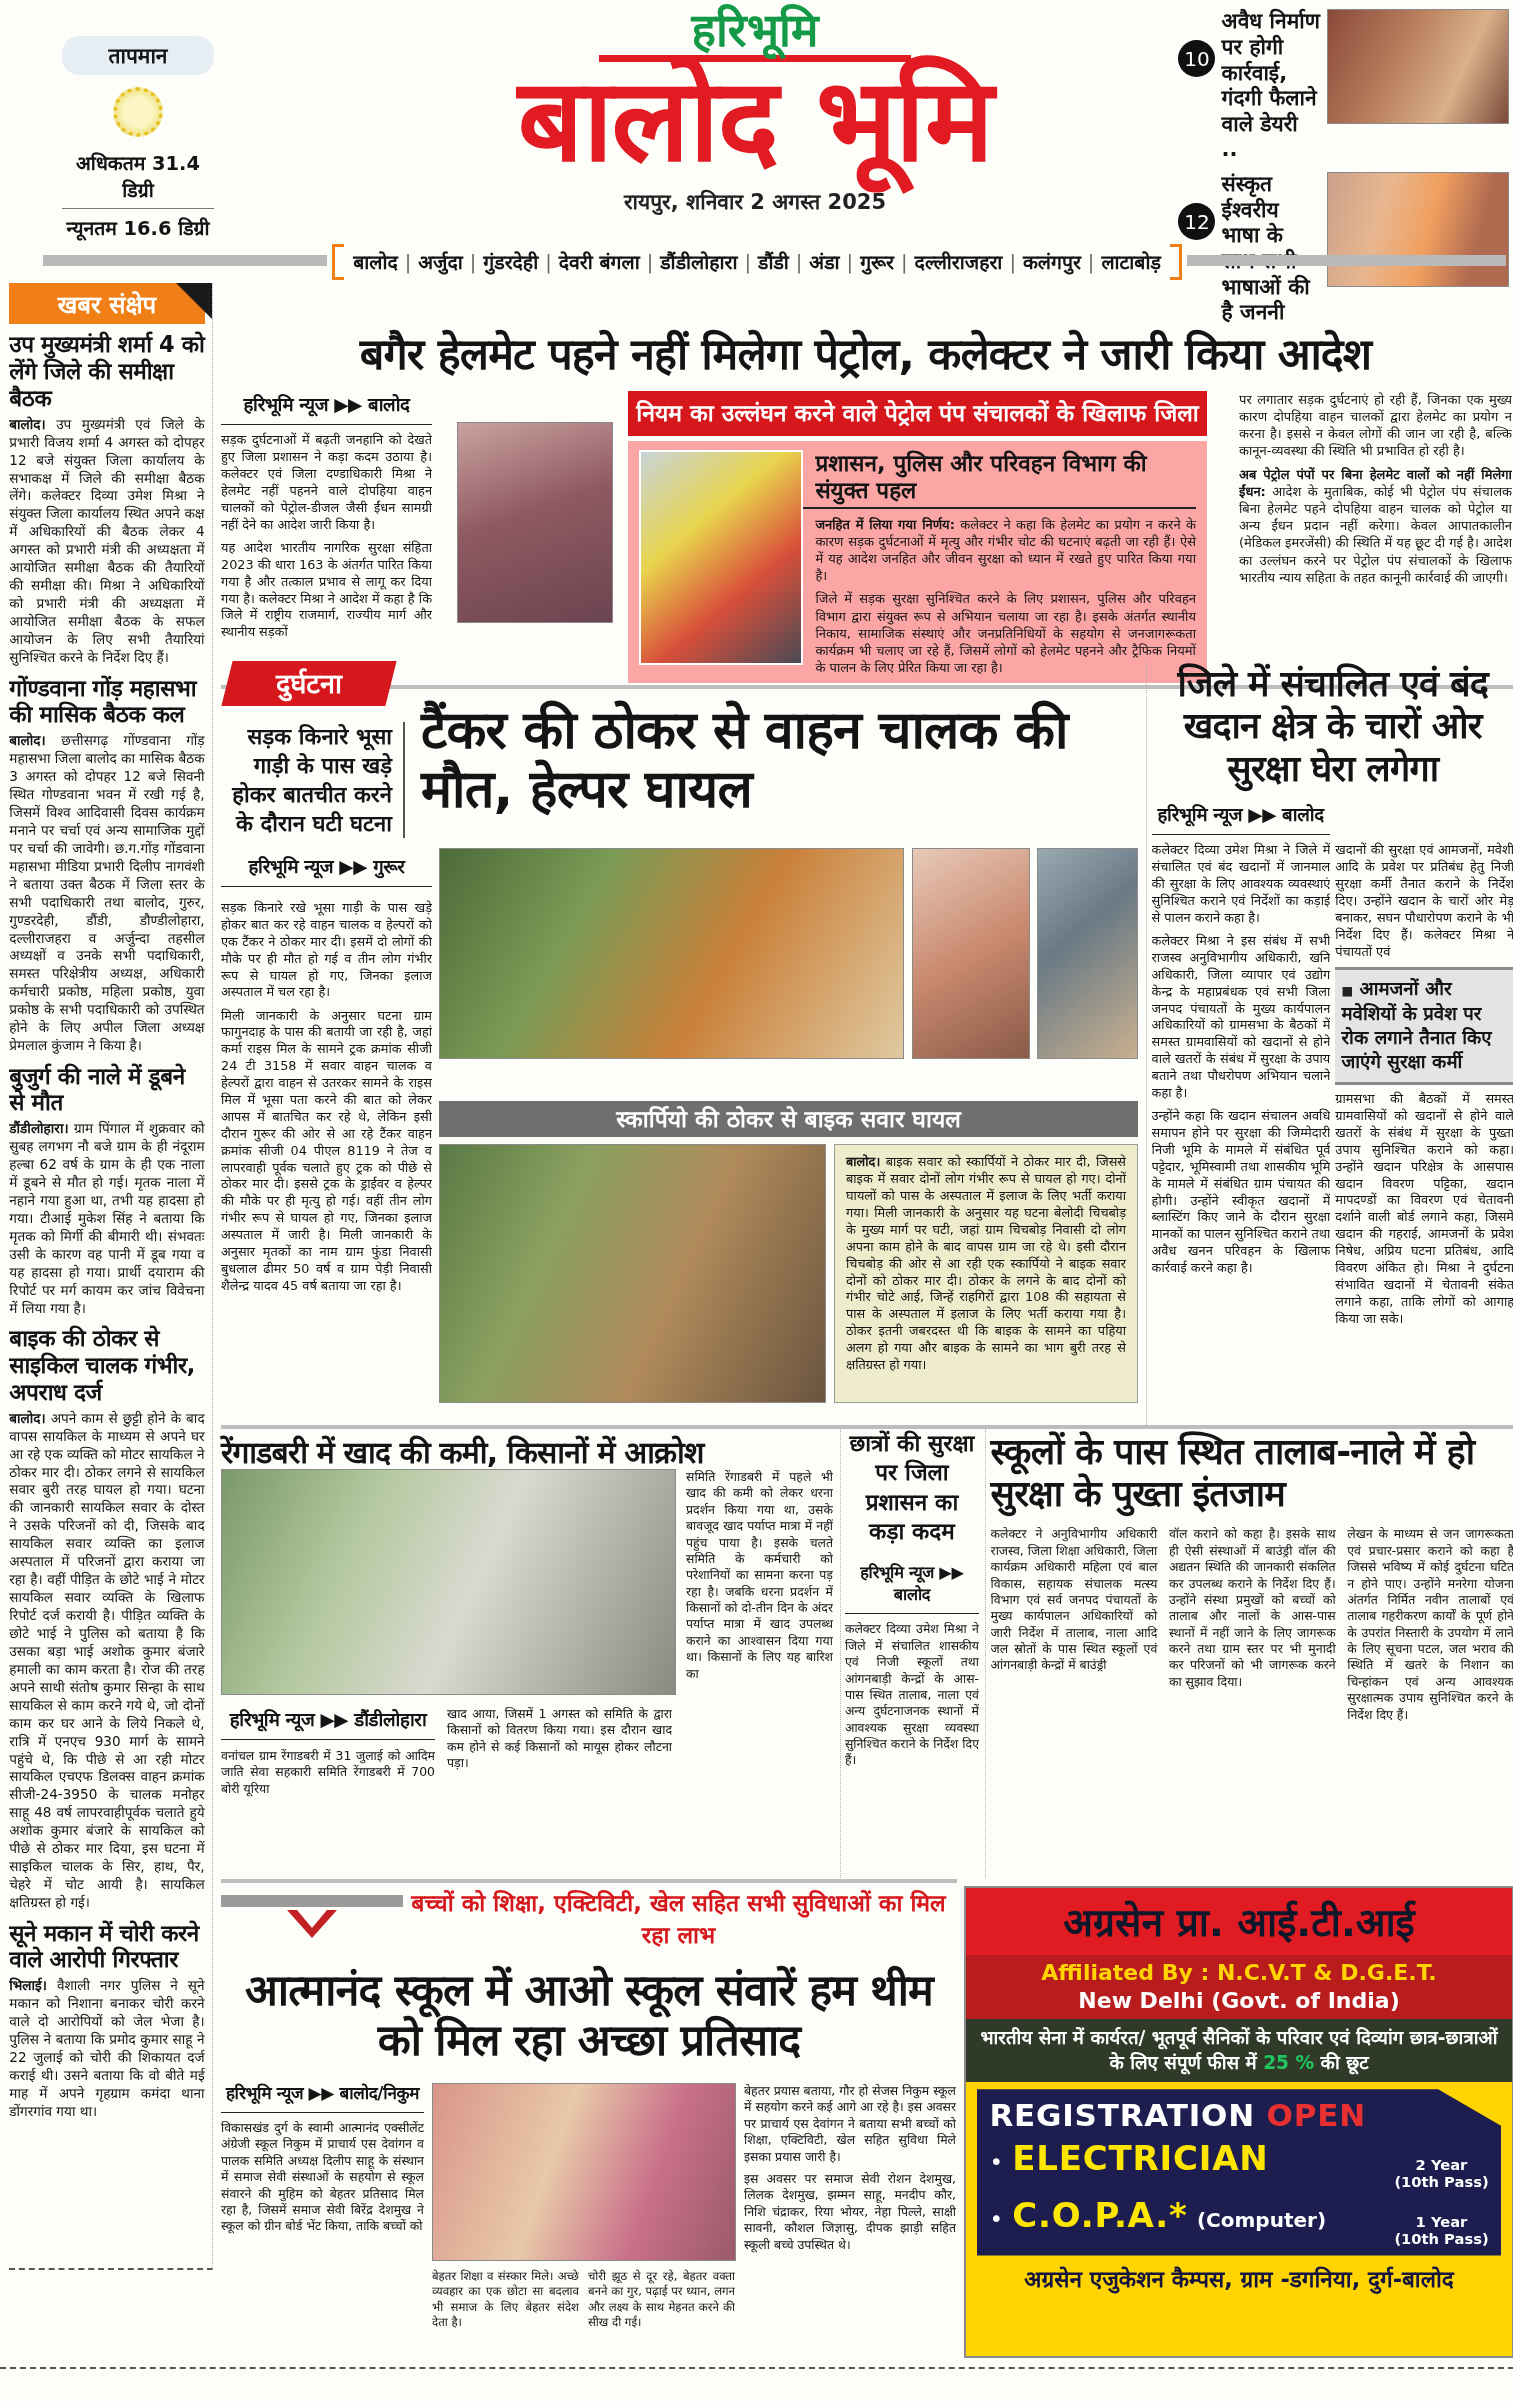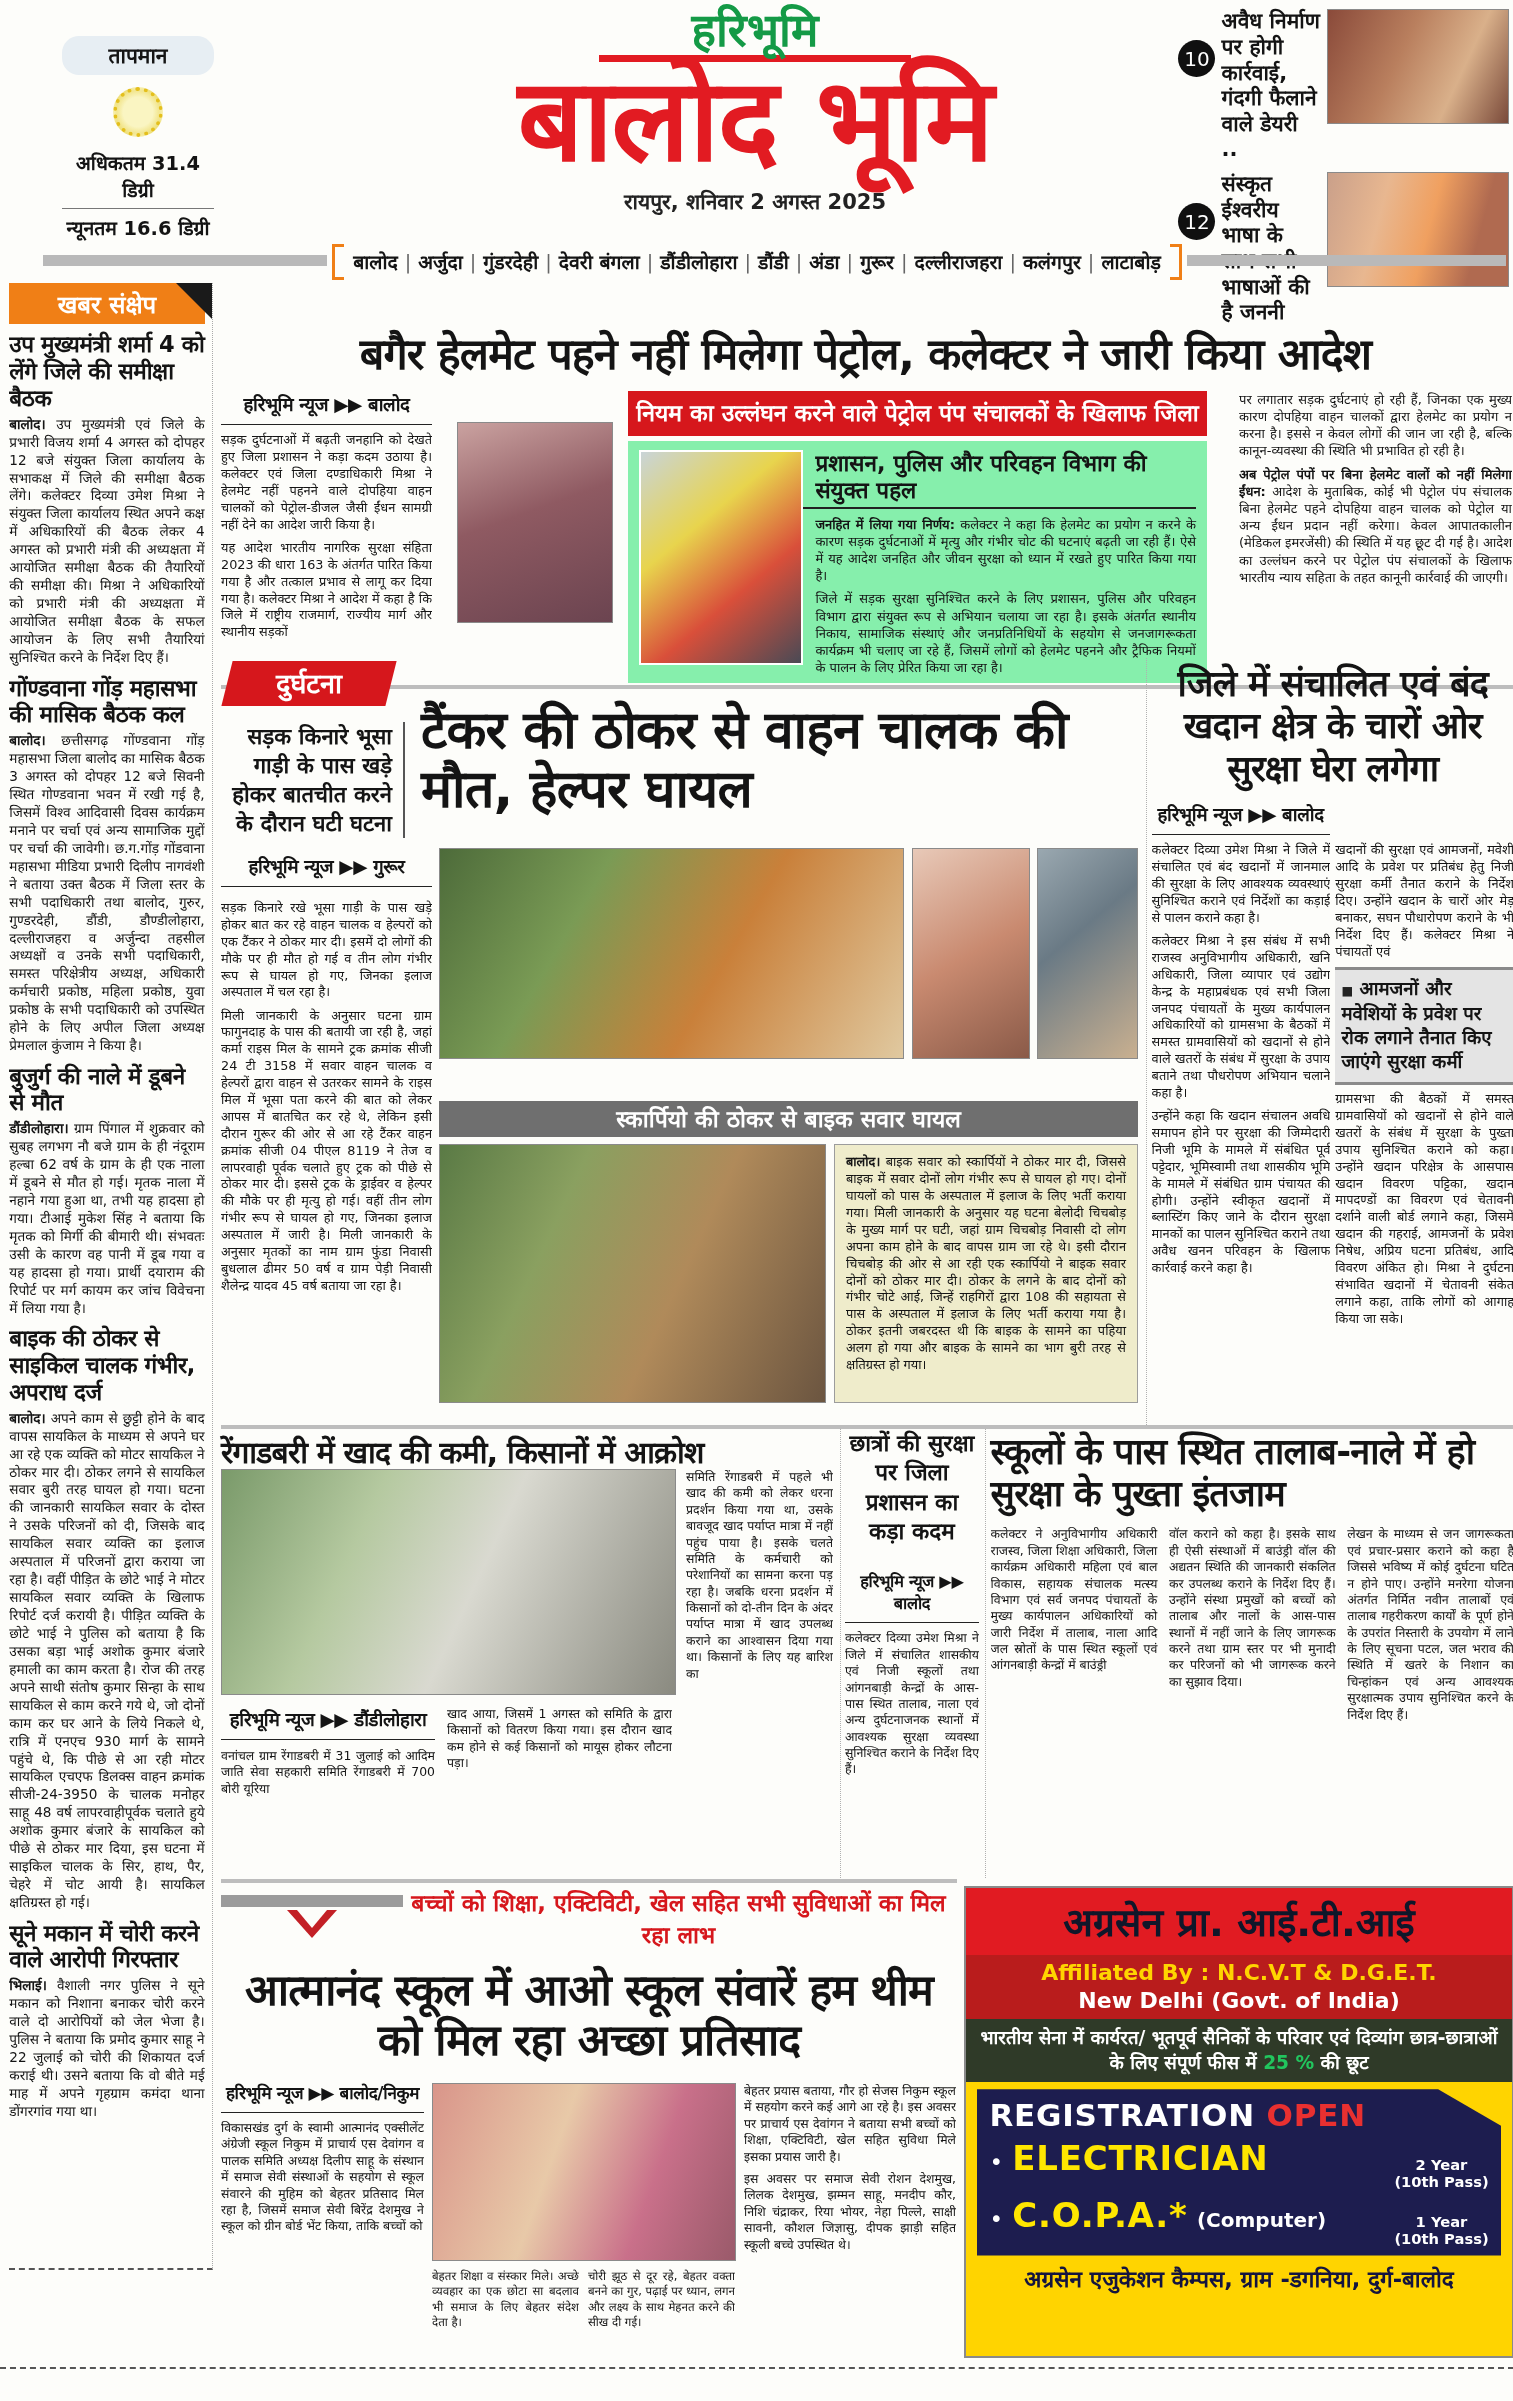--- a/index.html
+++ b/index.html
@@ -43,21 +43,21 @@
   .town+.town::before{content:"|";margin:0 7px;color:#666;font-weight:normal;}
   
   .lead-hl{position:absolute;left:221px;top:294px;width:1289px;text-align:center;
            font-weight:bold;font-size:43px;letter-spacing:-0.8px;}
   .lead{position:absolute;left:221px;top:391px;width:1293px;height:293px;}
   .lead .c1{position:absolute;left:0;top:0;width:211px;height:293px;font-size:12.8px;}
   .ph-collector{position:absolute;left:236px;top:31px;width:156px;height:201px;
                 background:linear-gradient(160deg,#caa2a0,#8f5a62 45%,#6b4450);}
   .lead .banner{position:absolute;left:407px;top:0;width:579px;height:45px;background:#d6171c;color:#fff;
                 font-weight:bold;font-size:23px;text-align:center;line-height:45px;}
-  .bluebox{position:absolute;left:407px;top:50px;width:579px;height:242px;background:#86efac;
+  .bluebox{position:absolute;left:407px;top:50px;width:579px;height:242px;background:#fca5a5;
            padding:9.3px 11px;overflow:hidden;}
   .ph-pump{float:left;width:164px;height:215px;margin-right:12.4px;border:2.3px solid #fff;
            background:linear-gradient(140deg,#c9d4d8,#e8d44d 35%,#d94f3a 65%,#4a4a55);}
   .bluebox h4{margin:0 0 6.2px;font-size:22.5px;border-bottom:2.3px solid #222;padding-bottom:3.1px;line-height:1.2;}
   .bluebox p{font-size:13px;}
   .lead .c2{position:absolute;left:1018px;top:0;width:273px;height:293px;font-size:13px;}
   .hr{position:absolute;background:#bdbdbd;height:3.9px;}
   
   .tanker{position:absolute;left:221px;top:658px;width:918px;height:767px;}
   .acc-tag{position:absolute;left:6.2px;top:3.1px;width:164px;height:45px;background:#d6171c;
@@ -96,21 +96,21 @@
   .fert{position:absolute;left:221px;top:1429px;width:612px;height:449px;}
   .fert .hl{font-weight:bold;font-size:30px;letter-spacing:-0.8px;margin:1.5px 0 4.6px;}
   .ph-farmers{position:absolute;left:0;top:40px;width:455px;height:226px;
               background:linear-gradient(115deg,#7a9a6a,#b5c9a0 30%,#d9d9d0 55%,#8a8a80);}
   .fert .ca{position:absolute;left:465px;top:40px;width:147px;height:406px;font-size:12.4px;}
   .fert .byline{position:absolute;left:0;top:277px;width:214px;}
   .fert .cb{position:absolute;left:0;top:319px;width:214px;height:127px;font-size:12.4px;}
   .fert .cc{position:absolute;left:226px;top:277px;width:225px;height:169px;font-size:12.4px;}
   .kick{position:absolute;left:840px;top:1429px;width:139px;height:449px;border-left:1.5px dotted #b0b0b0;
         padding-left:3.9px;}
-  .kick .kicker{font-weight:bold;font-size:22.5px;line-height:1.3;text-align:center;margin-bottom:24px;}
+  .kick .kicker{font-weight:bold;font-size:22.5px;line-height:1.3;text-align:center;margin-bottom:15px;}
   .kick .byline{font-size:16.3px;}
   .kick .ct{font-size:12.4px;height:217px;overflow:hidden;}
   .pond{position:absolute;left:985px;top:1429px;width:529px;height:449px;border-left:1.5px dotted #b0b0b0;
         padding-left:4.6px;}
   .pond .hl{font-weight:bold;font-size:36px;line-height:1.18;letter-spacing:-0.8px;margin:1.5px 0 11px;}
   .pond .cols{display:flex;gap:11.6px;height:314px;overflow:hidden;}
   .pond .cols>div{flex:1;font-size:12.4px;}
   
   .school{position:absolute;left:221px;top:1886px;width:736px;height:475px;}
   .vlogo{position:absolute;left:0;top:9.3px;width:182px;}

